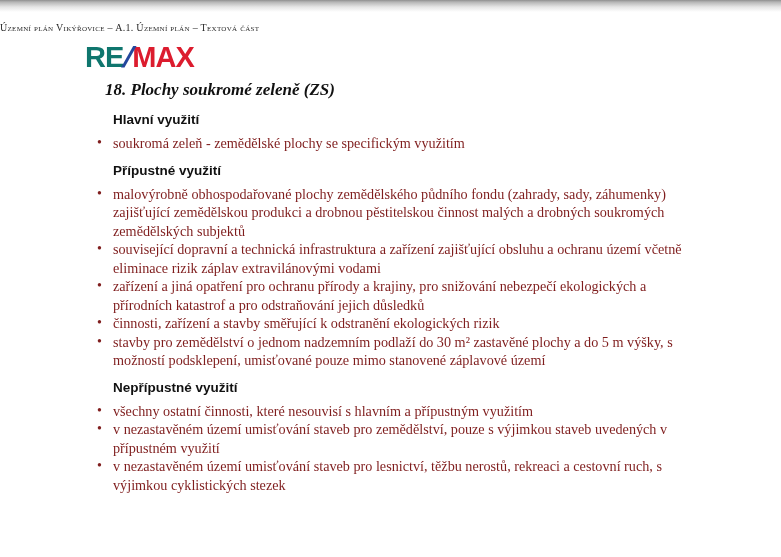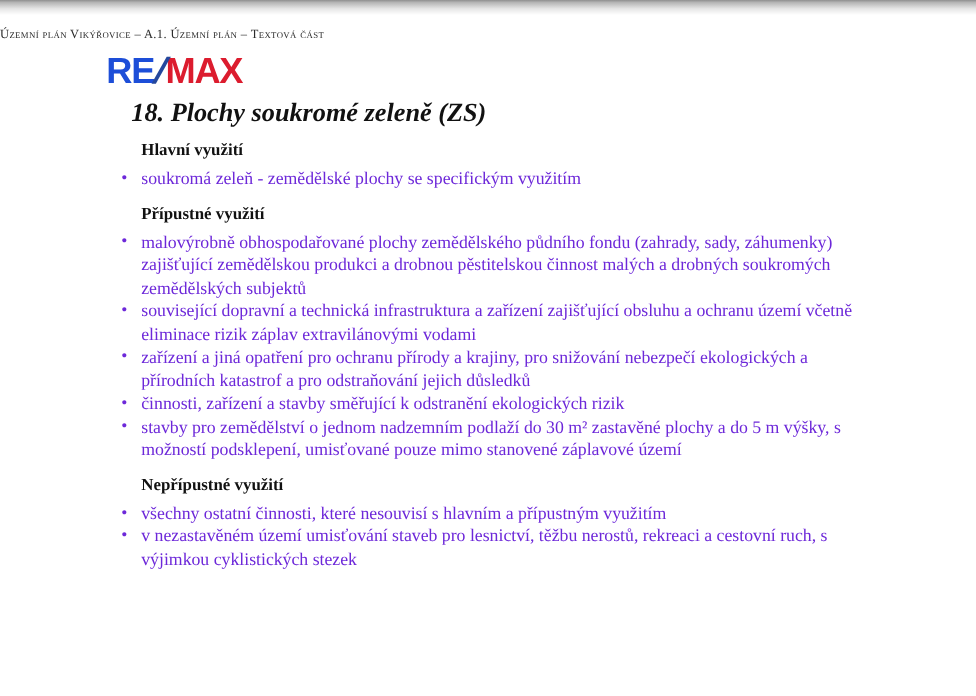--- a/index.html
+++ b/index.html
@@ -41,69 +41,69 @@
     display: inline-block;
     transform: skewX(-10deg);
     font-style: italic;
     margin: 0 1px;
   }
   .doc-title {
     margin: 8px 0 0 105px;
     font-family: "Liberation Serif", serif;
     font-weight: bold;
     font-style: italic;
-    font-size: 21px;
+    font-size: 17px;
     line-height: 20px;
     color: #111;
   }
   .content {
     margin-left: 113px;
     width: 578px;
   }
   .section-heading {
     margin: 10px 0 6px 0;
-    font-family: Liberation Serif, serif;
+    font-family: Liberation Sans, sans-serif;
     font-weight: bold;
     font-size: 13.5px;
     line-height: 16px;
     color: #111;
   }
   .section-heading.first {
     margin-top: 12px;
   }
   ul.bullets {
     list-style: none;
     margin: 0;
     padding: 0;
   }
   ul.bullets li {
     position: relative;
     font-size: 14.2px;
     line-height: 18.5px;
-    color: #6d28d9;
+    color: #7f1d1d;
   }
   ul.bullets li::before {
     content: "\2022";
     position: absolute;
     left: -16px;
     top: 0;
     font-size: 14px;
   }
 </style>
 </head>
 <body>
 
 <div class="page">
 
   <div class="top-strip"></div>
 
   <div class="running-header">Územní plán Vikýřovice – A.1. Územní plán – Textová část</div>
 
   <div class="logo">
-    <span class="re" style="color: #1d4ed8;">RE</span><span class="slash" style="color: rgb(36, 71, 157);">/</span><span class="max" style="color: rgb(220, 28, 46); margin-top: 39px;">MAX</span>
+    <span class="re" style="color: #0f766e;">RE</span><span class="slash" style="color: rgb(36, 71, 157);">/</span><span class="max" style="color: rgb(220, 28, 46); margin-top: 39px;">MAX</span>
   </div>
 
   <h1 class="doc-title">18. Plochy soukromé zeleně (ZS)</h1>
 
   <div class="content">
 
     <section>
       <h2 class="section-heading first">Hlavní využití</h2>
       <ul class="bullets">
         <li>soukromá zeleň - zemědělské plochy se specifickým využitím</li>
@@ -118,18 +118,19 @@
         <li>zařízení a jiná opatření pro ochranu přírody a krajiny, pro snižování nebezpečí ekologických a přírodních katastrof a pro odstraňování jejich důsledků</li>
         <li>činnosti, zařízení a stavby směřující k odstranění ekologických rizik</li>
         <li>stavby pro zemědělství o jednom nadzemním podlaží do 30 m² zastavěné plochy a do 5 m výšky, s možností podsklepení, umisťované pouze mimo stanovené záplavové území</li>
       </ul>
     </section>
 
     <section>
       <h2 class="section-heading">Nepřípustné využití</h2>
       <ul class="bullets">
         <li>všechny ostatní činnosti, které nesouvisí s hlavním a přípustným využitím</li>
+        <li>v nezastavěném území umisťování staveb pro zemědělství, pouze s výjimkou staveb uvedených v přípustném využití</li>
         <li>v nezastavěném území umisťování staveb pro lesnictví, těžbu nerostů, rekreaci a cestovní ruch, s výjimkou cyklistických stezek</li>
       </ul>
     </section>
 
   </div>
 </div>
 
 </body></html>

